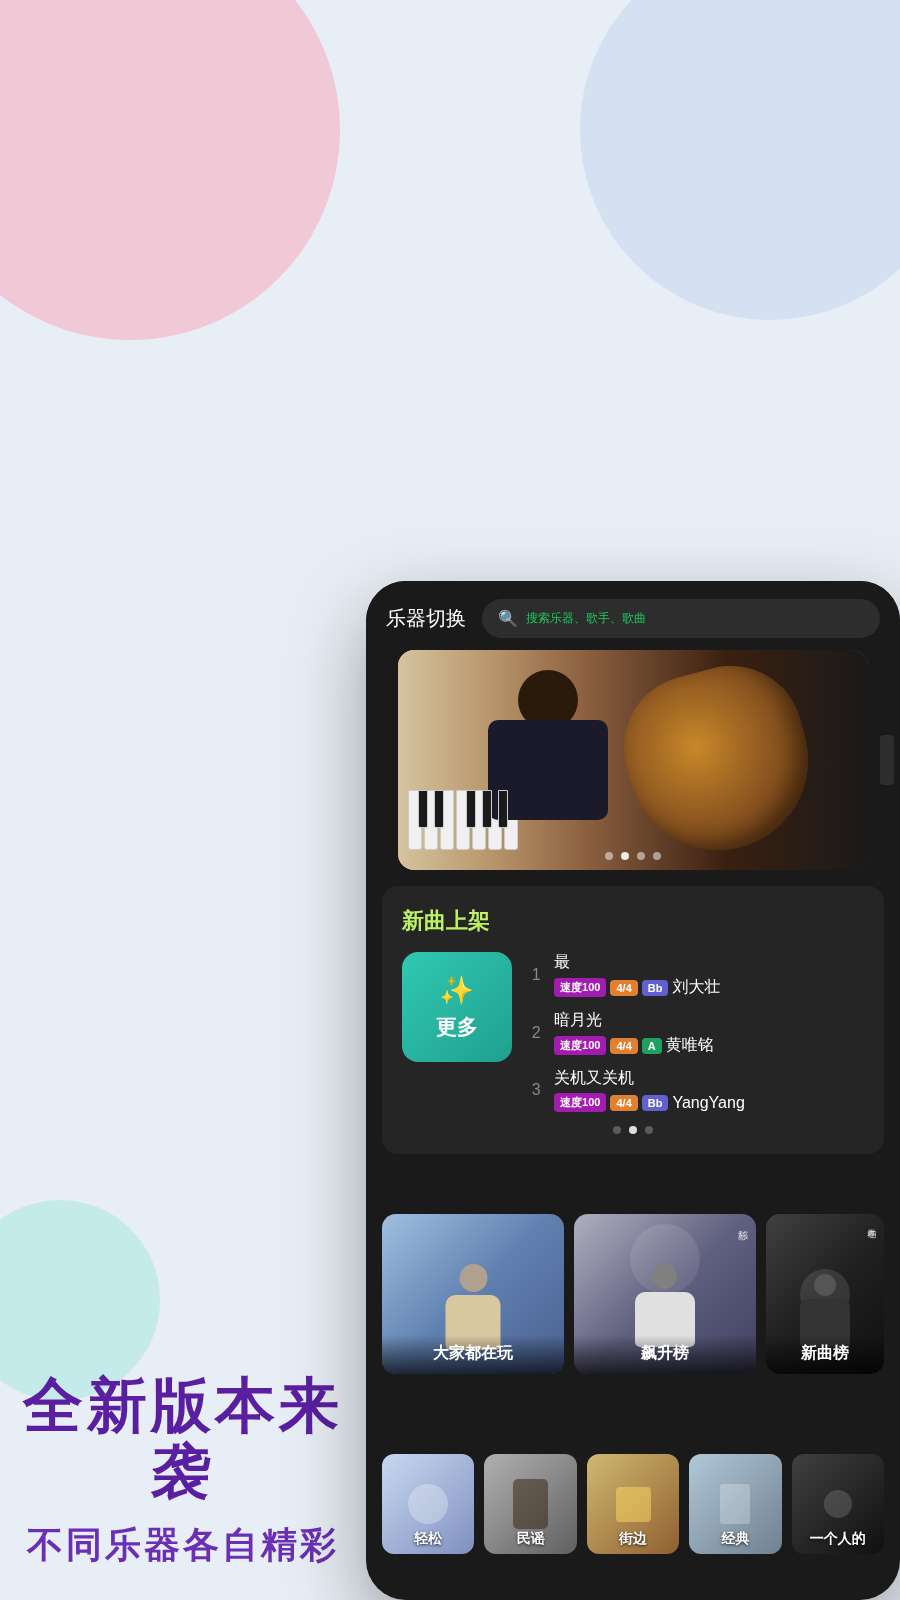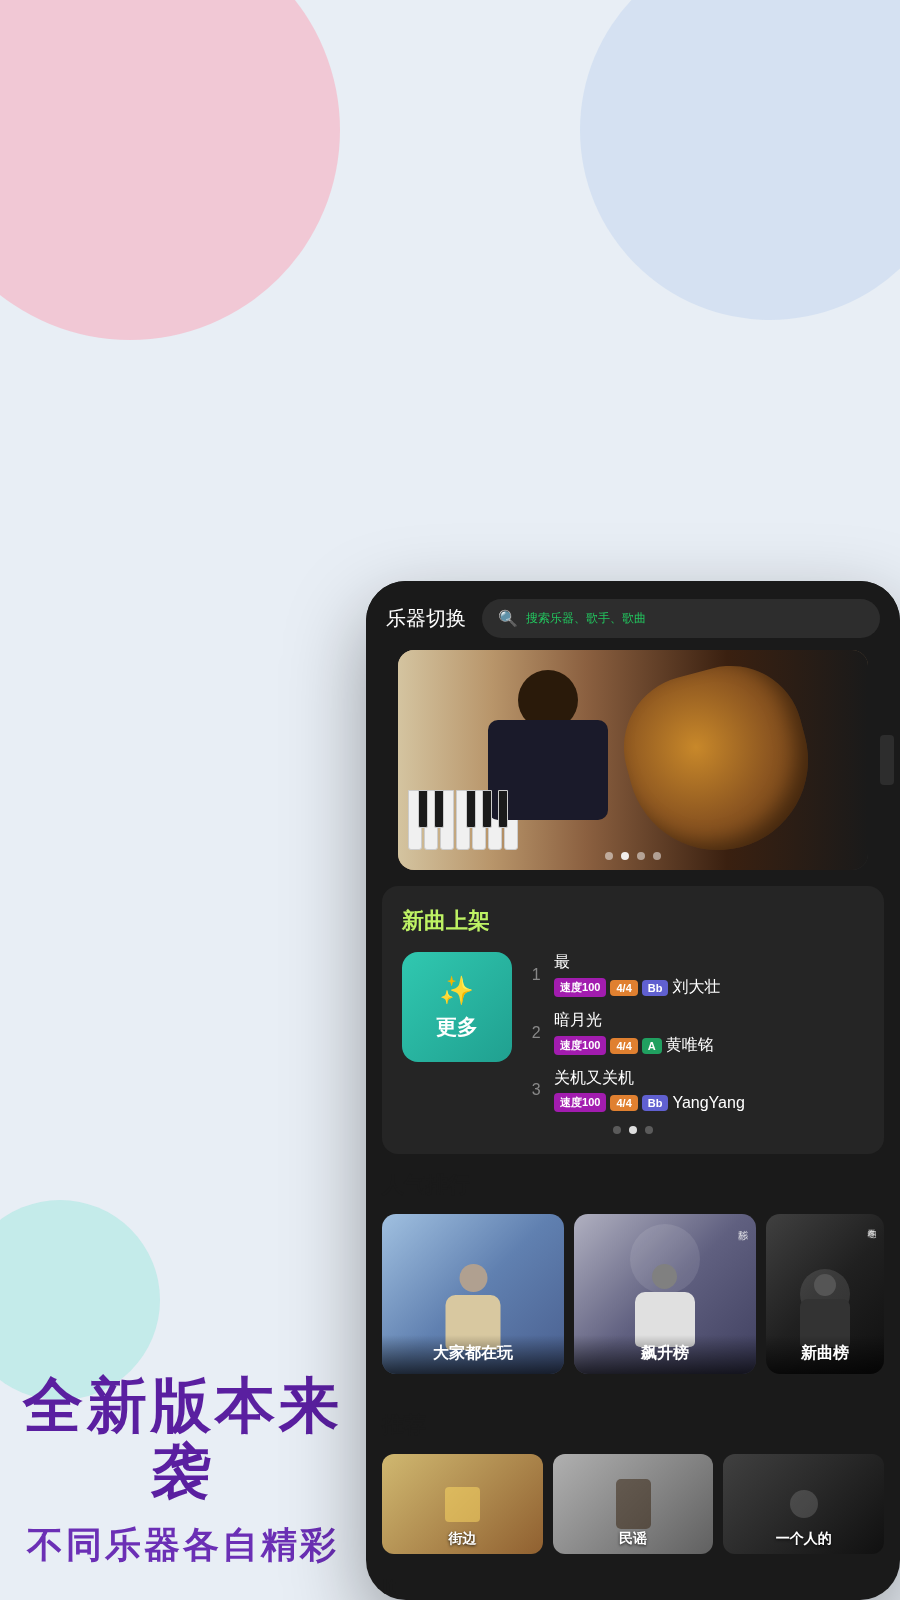--- a/index.html
+++ b/index.html
@@ -562,39 +562,55 @@
           </div>
         </div>
 
       </div>
     </div>
 
     <div class="recommend-section" style="margin-top:20px;">
       <div class="recommend-title">推荐</div>
       <div class="recommend-cards">
 
+        <div class="rec-card">
+          <div class="rec-card-bg rec-bg-1">
+            <div style="width:100%;height:100%;background:linear-gradient(135deg,#c8d8f0,#8090c0);display:flex;align-items:center;justify-content:center;">
+              <div style="width:40px;height:40px;background:rgba(255,255,255,0.3);border-radius:50%;"></div>
+            </div>
+          </div>
+          <div class="rec-label">轻松</div>
+        </div>
+
+        <div class="rec-card">
+          <div class="rec-card-bg rec-bg-2">
+            <div style="width:100%;height:100%;background:linear-gradient(135deg,#b0b0b0,#606060);display:flex;align-items:center;justify-content:center;">
+              <div style="width:35px;height:50px;background:rgba(50,30,10,0.5);border-radius:5px;"></div>
+            </div>
+          </div>
+          <div class="rec-label">民谣</div>
+        </div>
 
         <div class="rec-card">
           <div class="rec-card-bg rec-bg-3">
             <div style="width:100%;height:100%;background:linear-gradient(135deg,#d0b870,#906030);display:flex;align-items:center;justify-content:center;">
               <div style="width:35px;height:35px;background:rgba(255,220,100,0.5);border-radius:4px;"></div>
             </div>
           </div>
           <div class="rec-label">街边</div>
         </div>
 
         <div class="rec-card">
-          <div class="rec-card-bg rec-bg-2">
-            <div style="width:100%;height:100%;background:linear-gradient(135deg,#b0b0b0,#606060);display:flex;align-items:center;justify-content:center;">
-              <div style="width:35px;height:50px;background:rgba(50,30,10,0.5);border-radius:5px;"></div>
-            </div>
-          </div>
-          <div class="rec-label">民谣</div>
-        </div>
-
+          <div class="rec-card-bg rec-bg-4">
+            <div style="width:100%;height:100%;background:linear-gradient(135deg,#b0c8d8,#708090);display:flex;align-items:center;justify-content:center;">
+              <div style="width:30px;height:40px;background:rgba(255,255,255,0.25);border-radius:3px;"></div>
+            </div>
+          </div>
+          <div class="rec-label">经典</div>
+        </div>
 
         <div class="rec-card">
           <div class="rec-card-bg rec-bg-5">
             <div style="width:100%;height:100%;background:linear-gradient(135deg,#404040,#101010);display:flex;align-items:center;justify-content:center;">
               <div style="width:28px;height:28px;background:rgba(255,255,255,0.15);border-radius:50%;"></div>
             </div>
           </div>
           <div class="rec-label">一个人的</div>
         </div>
 

